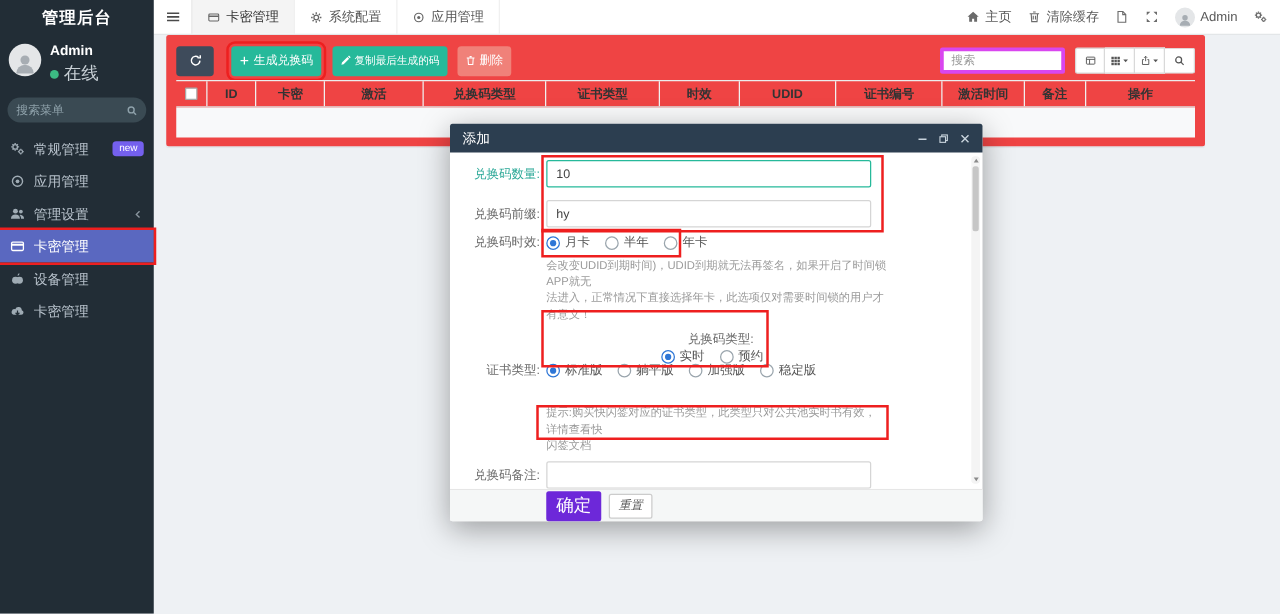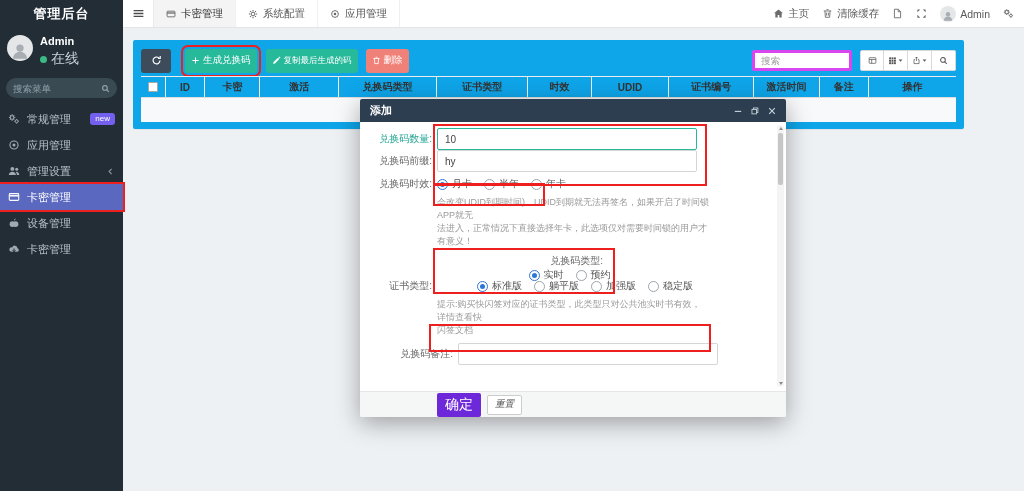--- a/index.html
+++ b/index.html
@@ -38,21 +38,21 @@
   .tab { display:flex; align-items:center; gap:5px; padding:0 12px; font-size:10.5px; color:#555; cursor:pointer; border-right:1px solid #f0f0f0; }
   .tab svg { width:10px; height:10px; color:#666; }
   .tab.active { background:#f4f4f4; color:#333; border-left:1px solid #eaeaea; }
   .top-right { margin-left:auto; display:flex; align-items:center; gap:13px; padding-right:10px; font-size:10.5px; color:#5a5a5a; }
   .tr-item { display:flex; align-items:center; gap:4px; cursor:pointer; }
   .tr-item svg { width:11px; height:11px; color:#6b6b6b; }
   .avatar-sm { width:16px; height:16px; border-radius:50%; background:#e4e6e8; display:flex; align-items:flex-end; justify-content:center; overflow:hidden; }
   .avatar-sm svg { width:12px; height:12px; }
 
   
-  .panel { position:absolute; left:133px; top:40px; width:831px; height:89px; background:#0ea5e9; border-radius:2px; box-shadow:0 1px 1px rgba(0,0,0,.05); z-index:1; }
+  .panel { position:absolute; left:133px; top:28px; width:831px; height:89px; background:#ef4444; border-radius:2px; box-shadow:0 1px 1px rgba(0,0,0,.05); z-index:1; }
   .toolbar { position:absolute; left:8px; right:8px; top:8px; height:25px; display:flex; align-items:center; }
   .btn { height:24px; border:0; border-radius:3px; display:flex; align-items:center; justify-content:center; gap:3px; font-size:9.5px; color:#fff; cursor:pointer; font-family:inherit; white-space:nowrap; padding:0 6px; }
   .btn svg { width:9px; height:9px; flex:none; }
   .btn-dark { background:#3e4b5b; width:30px; padding:0; }
   .btn-dark svg { width:11px; height:11px; }
   .btn-green { background:#26b99a; }
   .btn-generate { margin-left:14px; outline:2px solid #ee1f1f; outline-offset:2px; }
   .btn-copy { margin-left:9px; font-size:8.5px; }
   .btn-pink { background:#f08179; margin-left:8px; }
   .tb-search { margin-left:auto; display:flex; align-items:center; }
@@ -67,41 +67,41 @@
 
   .thead { position:absolute; left:8px; right:8px; top:36px; height:22px; display:flex; align-items:center; border-top:1px solid #ececec; border-bottom:1px solid #ddd; }
   .th { font-size:10px; font-weight:bold; color:#333; text-align:center; border-left:1px solid #f0f0f0; height:100%; display:flex; align-items:center; justify-content:center; cursor:pointer; }
   .th:first-child { border-left:0; cursor:default; }
   .checkbox { width:10px; height:10px; border:1px solid #a8a8a8; border-radius:1px; background:#fff; cursor:pointer; }
   .empty-strip { position:absolute; left:8px; right:8px; top:58px; height:24px; background:#f8f9fa; }
 
   
   .modal { position:absolute; left:360px; top:99px; width:426px; height:318px; background:#fff; box-shadow:0 6px 24px rgba(0,0,0,.35); z-index:10; border-radius:2px; }
   .modal-header { height:23px; background:#2c3e50; color:#fff; display:flex; align-items:center; padding:0 10px; border-radius:2px 2px 0 0; }
-  .modal-title { font-size:11px; font-weight:bold;text-align:right; }
+  .modal-title { font-size:11px; font-weight:normal;text-align:right; }
   .win-controls { margin-left:auto; display:flex; align-items:center; gap:9px; color:#c9d4dd; }
   .win-controls span { display:flex; cursor:pointer; }
   .win-controls svg { width:8px; height:8px; }
   .modal-body { position:relative; height:269px; overflow:hidden; padding:6px 12px 0 12px; }
   .frow { display:flex; align-items:center; }
   .flabel { width:60px; text-align:right; font-size:10px; color:#6b6b6b; flex:none; }
   .flabel.teal { color:#2aa897; }
   .fctrl { margin-left:5px; display:flex; align-items:center; }
   .tinput { width:260px; height:22px; border:1px solid #d5d5d5; border-radius:2px; padding:0 7px; font-size:10px; color:#444; outline:0; font-family:inherit; background:#fff; }
   .tinput.focus { border-color:#26b99a; }
-  .r1 { height:22px; margin-top:0; }
+  .r1 { height:22px; margin-bottom:10px; margin-top:0; }
   .r2 { height:22px; margin-bottom:4px; }
   .r3 { height:16px; margin-bottom:4px; }
   .tip { margin-left:65px; width:272px; font-size:9px; color:#9a9a9a; line-height:13px; }
   .tip1 { margin-bottom:6px; }
   .tip2 { margin-bottom:6px; }
   .r4,.r5 { height:16px; }
   .r4 { margin-bottom:8px;flex-direction:column; }
-  .r5 { margin-bottom:4px;gap:40px; }
-  .r6 { height:22px; margin-bottom:8px;margin-left:21px; }
+  .r5 { margin-bottom:20px; }
+  .r6 { height:22px; margin-bottom:8px; }
   .radio-opt { display:flex; align-items:center; gap:4px; margin-right:12px; font-size:10px; color:#555; cursor:pointer; }
   .radio { width:11px; height:11px; border:1px solid #9aa5ad; border-radius:50%; background:#fff; flex:none; position:relative; }
   .radio.checked { border-color:#2e76d6; }
   .radio.checked::after { content:""; position:absolute; inset:2px; background:#2e76d6; border-radius:50%; }
   .body-scroll { position:absolute; right:2px; top:3px; bottom:4px; width:7px; background:#f4f4f4; border-radius:3px; }
   .body-scroll .up { position:absolute; top:2px; left:1.5px; width:0; height:0; border-left:2px solid transparent; border-right:2px solid transparent; border-bottom:3px solid #8a8a8a; }
   .body-scroll .down { position:absolute; bottom:2px; left:1.5px; width:0; height:0; border-left:2px solid transparent; border-right:2px solid transparent; border-top:3px solid #8a8a8a; }
   .body-scroll .thumb { position:absolute; top:8px; left:1px; width:5px; height:52px; background:#c6c6c6; border-radius:2px; }
   .modal-footer { height:26px; background:#f5f7f7; border-top:1px solid #e6e6e6; display:flex; align-items:center; padding-left:77px; gap:6px; border-radius:0 0 2px 2px; }
   .btn-ok { background:#6d28d9; color:#fff; border:0; border-radius:2px; font-size:14px; padding:3px 8px; cursor:pointer; font-family:inherit; }

